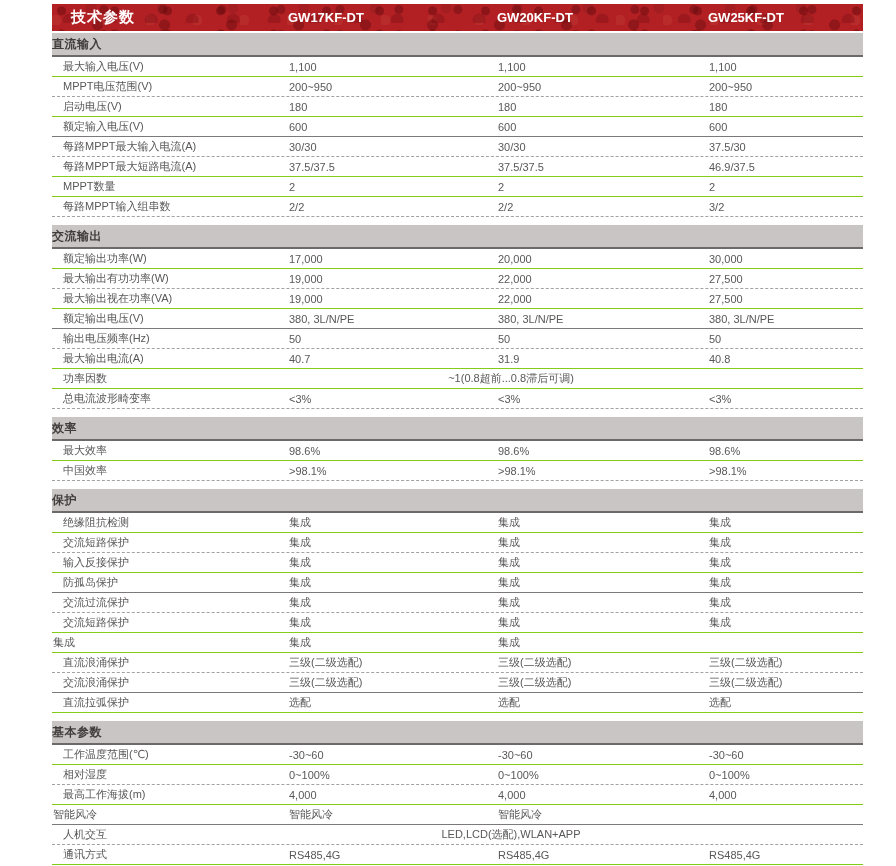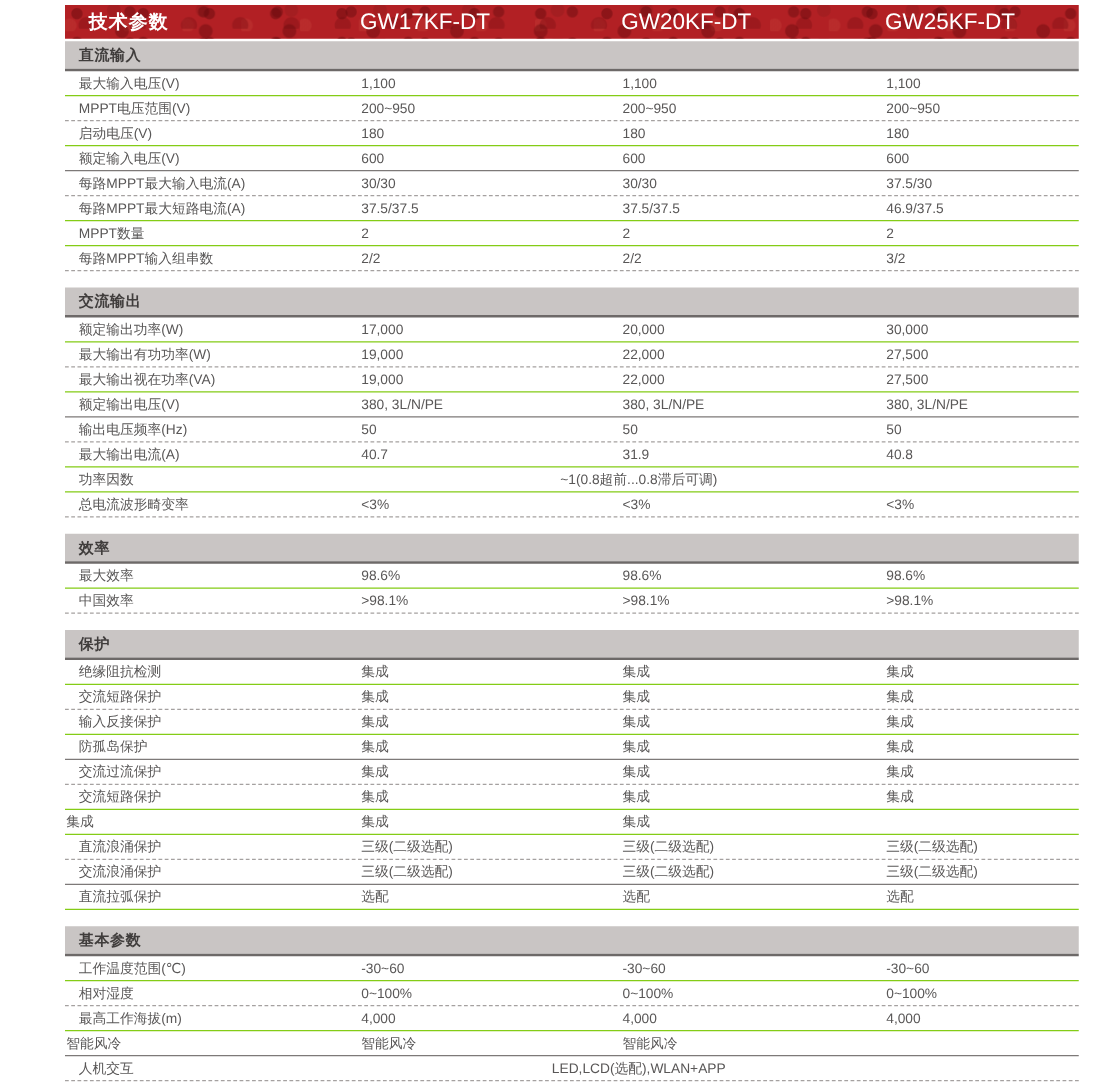--- a/index.html
+++ b/index.html
@@ -34,32 +34,31 @@
     background-size: 53px 23px, 67px 29px, 41px 19px, 59px 25px, 47px 21px, 71px 27px;
     color: #ffffff;
   }
   .red-header .title {
     font-size: 15px;
     font-weight: bold;
     padding-left: 19px;
     letter-spacing: 1px;
   }
   .red-header .model {
-    font-size: 18px;
-    font-weight: normal;
+    font-size: 13px;
+    font-weight: bold;
   }
   
-  .section { margin-top: 13px; }
+  .section { margin-top: 8px; }
   .section:first-of-type { margin-top: 2px; }
   .section-bar {
     height: 22px;
     background: #c9c5c4;
     display: flex;
     align-items: center;
-    padding-left: 11px;
     box-sizing: border-box;
     font-size: 12px;
     font-weight: bold;
     color: #403d3c;
     letter-spacing: 0.5px;
   }
   .section-rows { border-top: 2px solid #6d6968; }
   .row {
     height: 19px;
     display: grid;

